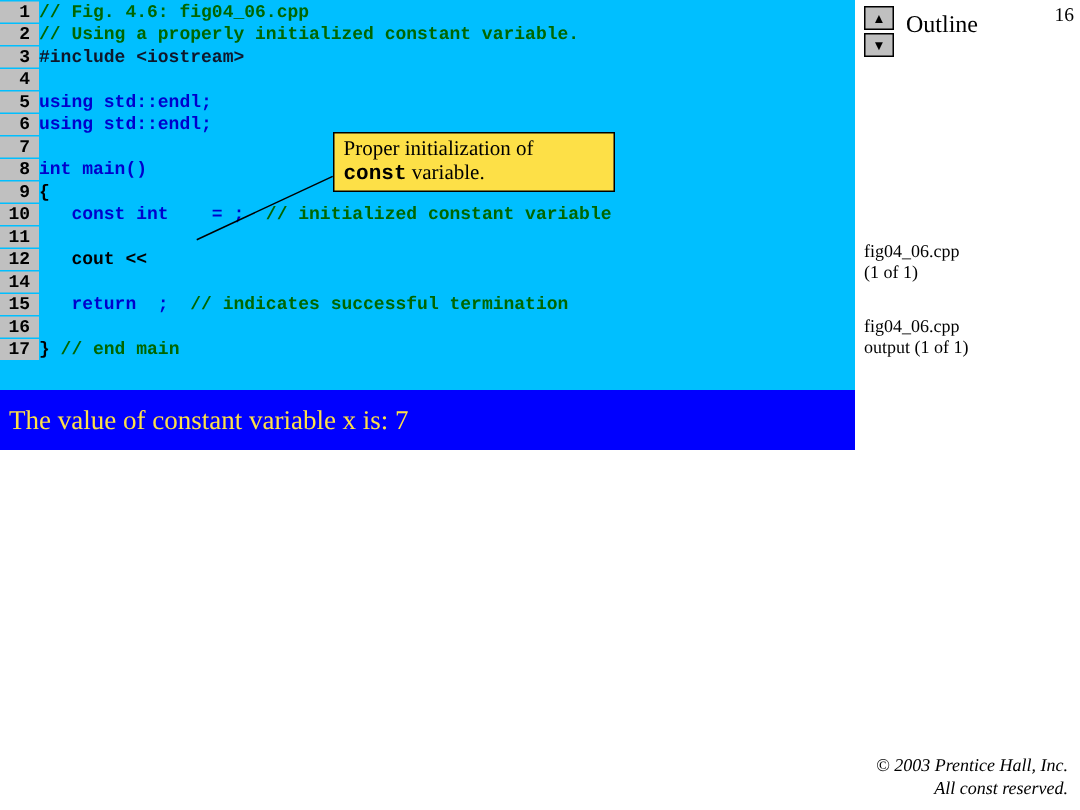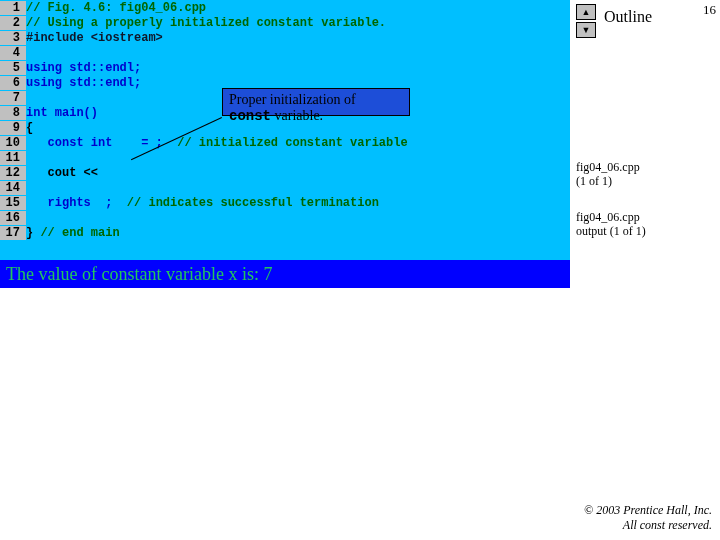--- a/index.html
+++ b/index.html
@@ -5,29 +5,29 @@
   * { margin: 0; padding: 0; box-sizing: border-box; }
   body { width: 720px; height: 540px; background: #ffffff; font-family: "Times New Roman", serif; position: relative; overflow: hidden; }
   .code-area { position: absolute; left: 0; top: 0; width: 570px; height: 260px; background: #00bfff; }
   .line { display: flex; height: 15px; align-items: center; font-family: "Courier New", monospace; font-size: 12px; font-weight: bold; }
   .ln { width: 26px; text-align: right; padding-right: 6px; color: #000; background: #c0c0c0; flex: 0 0 26px; }
   .code { white-space: pre; }
   .c-comment { color: #006600; }
   .c-pp { color: #0f172a; }
   .c-kw { color: #0000cc; }
   .c-plain { color: #000; }
-  .blue-strip { position: absolute; left: 0; top: 260px; width: 570px; height: 28px; background: #0000ff; color: #22c55e; font-family: "Times New Roman", serif; font-size: 18px; padding-left: 6px; display: flex; align-items: center; }
+  .blue-strip { position: absolute; left: 0; top: 260px; width: 570px; height: 40px; background: #0000ff; color: #fde047; font-family: "Times New Roman", serif; font-size: 18px; padding-left: 6px; display: flex; align-items: center; }
   .sidebar { position: absolute; right: 0; top: 0; width: 150px; height: 540px; background: #ffffff; }
   .nav-btn { position: absolute; left: 6px; width: 20px; height: 16px; border: 1px solid #000; background: #c0c0c0; display: flex; align-items: center; justify-content: center; font-size: 9px; cursor: pointer; }
   .nav-up { top: 4px; }
   .nav-down { top: 22px; }
   .outline-title { position: absolute; left: 34px; top: 8px; font-size: 16px; font-family: "Times New Roman", serif; }
   .page-num { position: absolute; right: 4px; top: 2px; font-size: 13px; }
   .side-text { position: absolute; left: 6px; font-size: 12px; line-height: 1.2; }
-  .callout { position: absolute; left: 222px; top: 88px; width: 188px; height: 28px; background: #1d4ed8; border: 1px solid #000; font-family: "Times New Roman", serif; font-size: 14px; padding: 3px 6px; line-height: 1.15; }
+  .callout { position: absolute; left: 222px; top: 88px; width: 188px; height: 40px; background: #fde047; border: 1px solid #000; font-family: "Times New Roman", serif; font-size: 14px; padding: 3px 6px; line-height: 1.15; }
   .callout .mono { font-family: "Courier New", monospace; font-weight: bold; }
   .callout-line { position: absolute; border-top: 1.5px solid #000; transform-origin: 0 0; }
   .copyright { position: absolute; right: 8px; bottom: 8px; font-size: 12px; text-align: right; line-height: 1.2; font-style: italic; }
 </style>
 </head>
 <body>
 
 <div class="code-area">
   <div id="code-lines">
       <div class="line">
@@ -77,21 +77,21 @@
       <div class="line">
         <div class="ln">12</div>
         <div class="code"><span class="c-plain">   cout &lt;&lt; </span></div>
       </div>
       <div class="line">
         <div class="ln">14</div>
         <div class="code"></div>
       </div>
       <div class="line">
         <div class="ln">15</div>
-        <div class="code"><span class="c-kw">   rights  ;  </span><span class="c-comment">// indicates successful termination</span></div>
+        <div class="code"><span class="c-kw">   return  ;  </span><span class="c-comment">// indicates successful termination</span></div>
       </div>
       <div class="line">
         <div class="ln">16</div>
         <div class="code"></div>
       </div>
       <div class="line">
         <div class="ln">17</div>
         <div class="code"><span class="c-plain">} </span><span class="c-comment">// end main</span></div>
       </div>
     </div>

